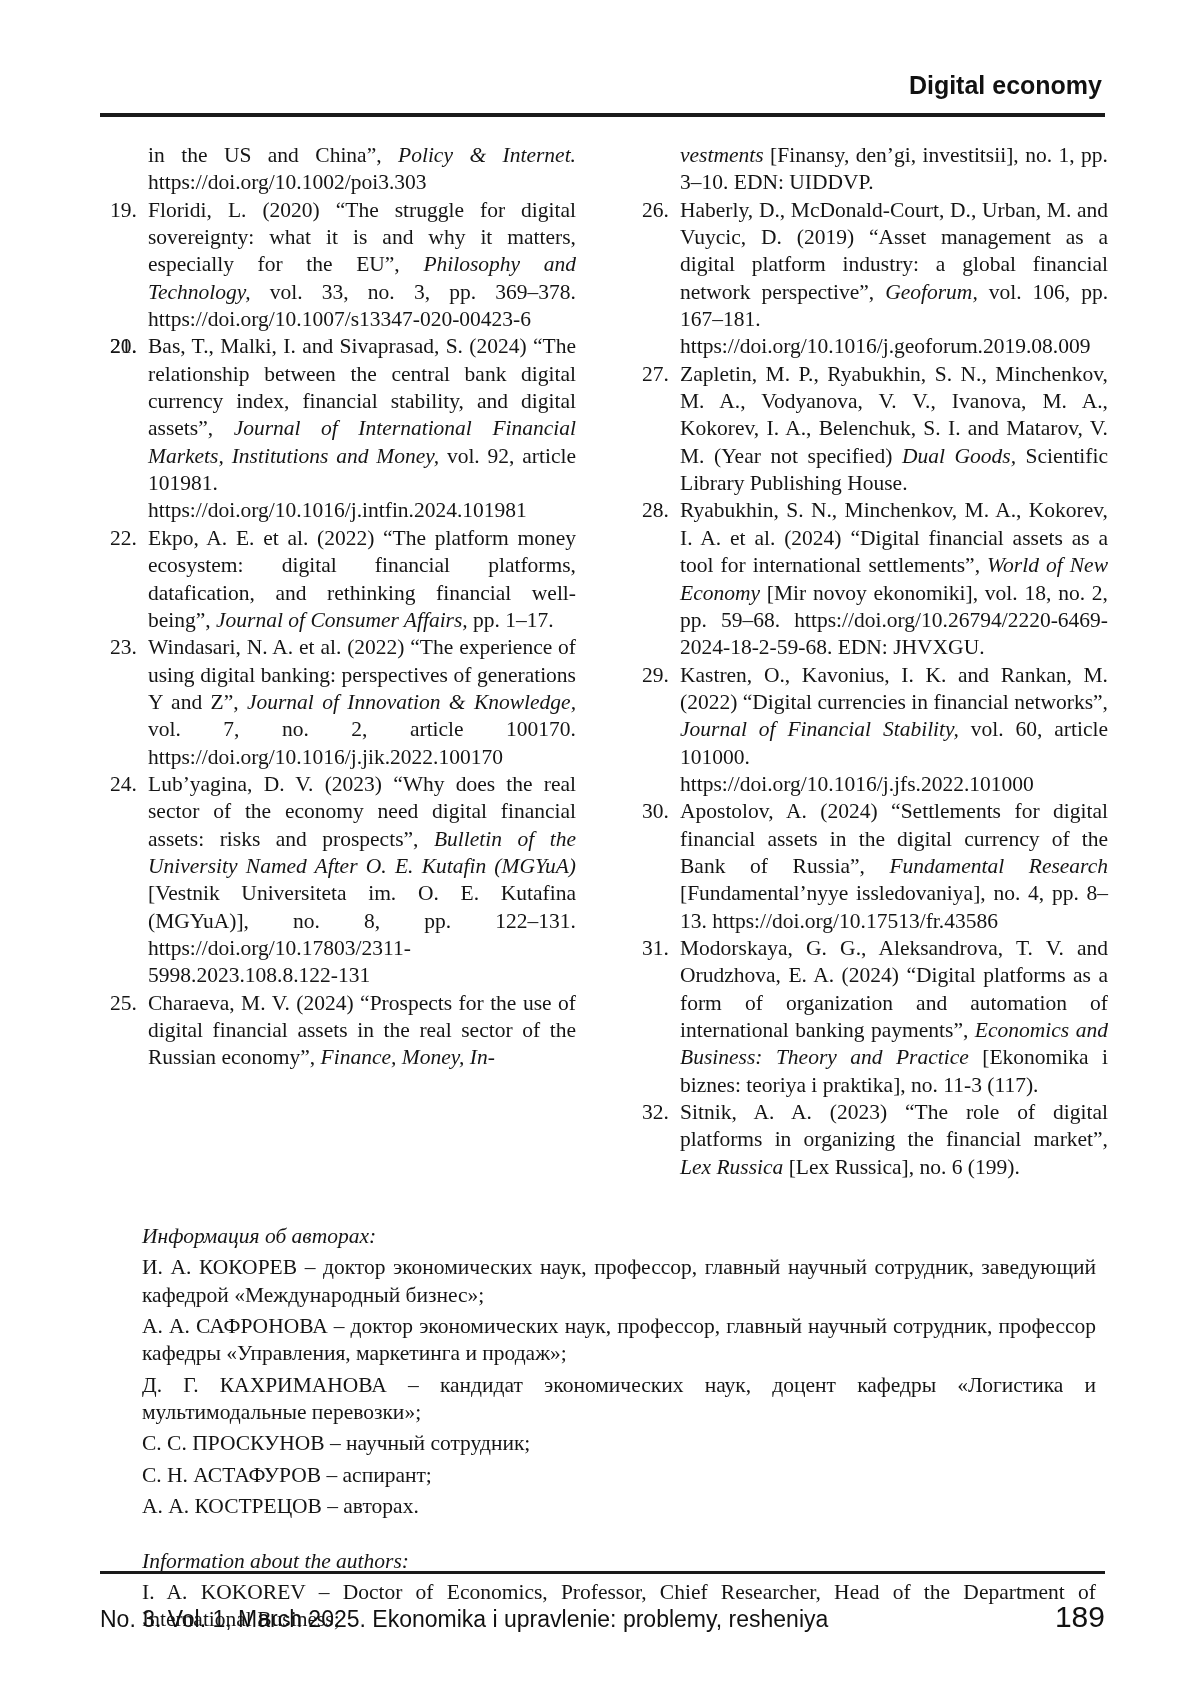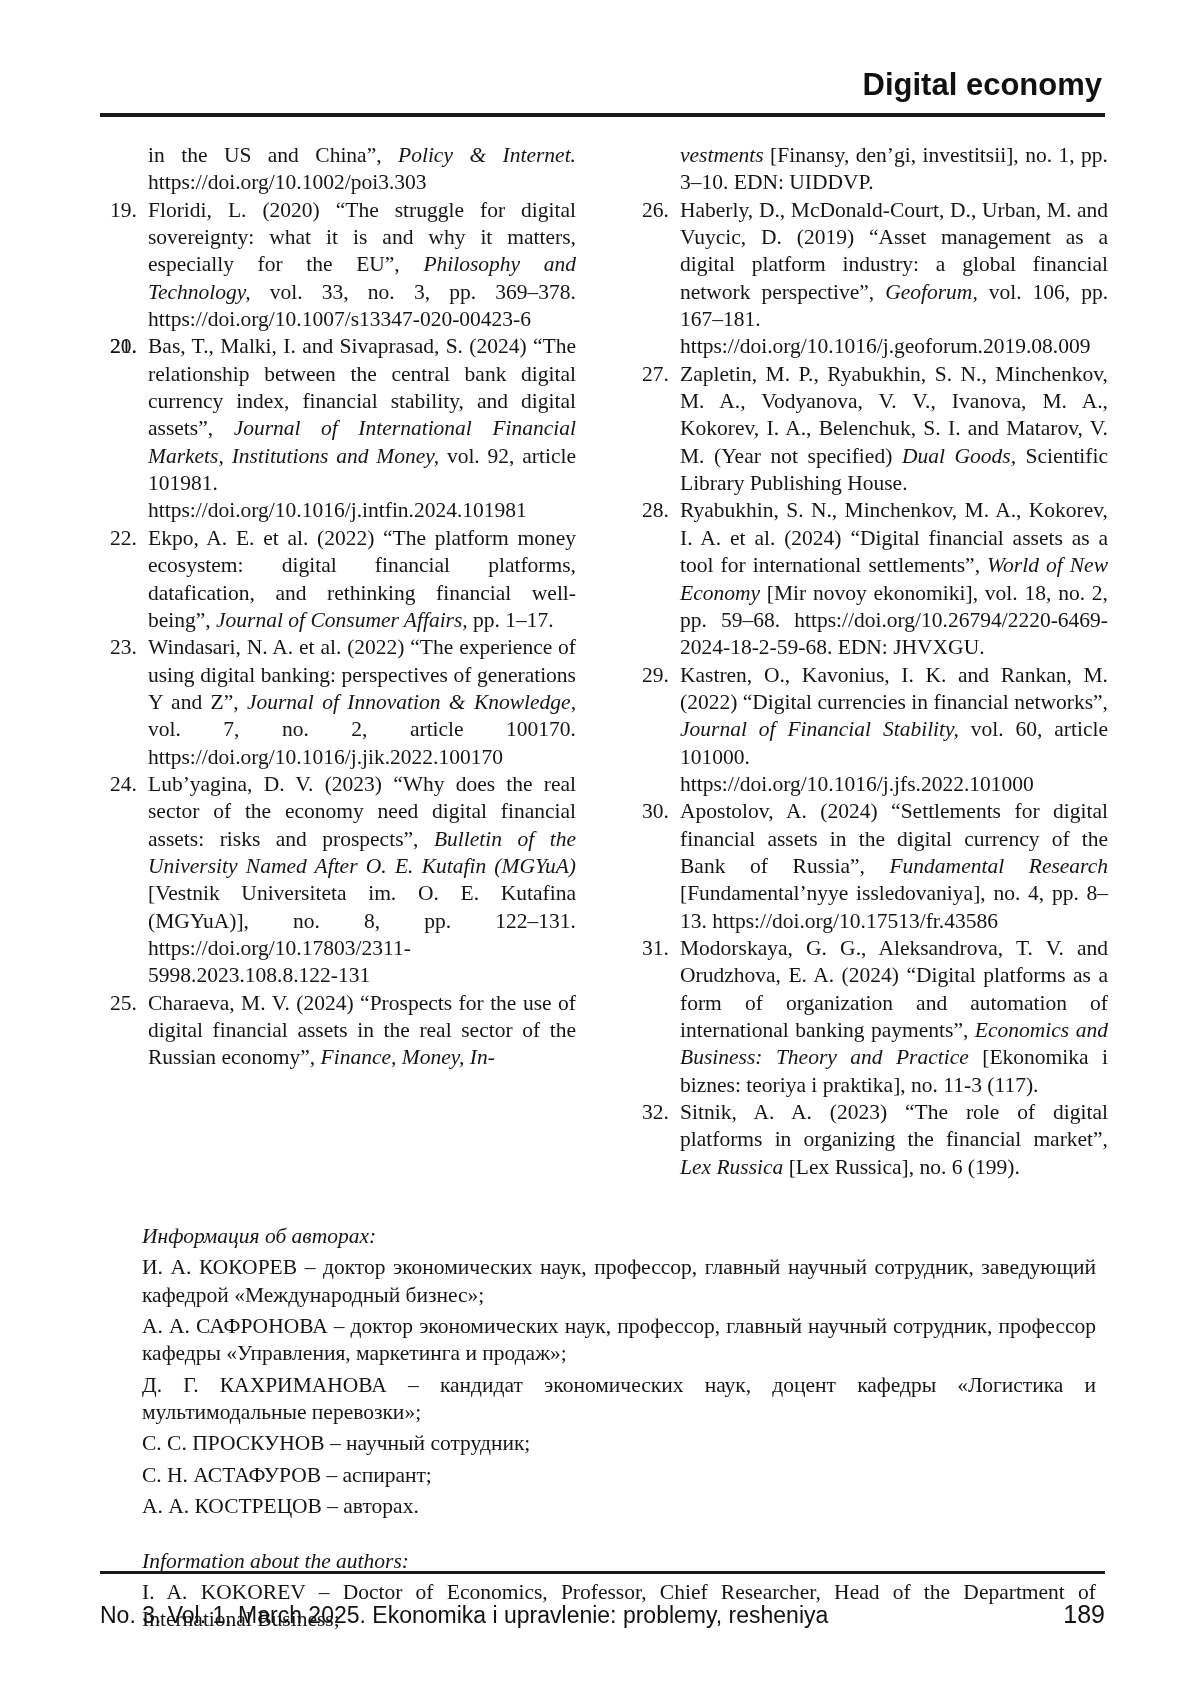--- a/index.html
+++ b/index.html
@@ -15,21 +15,21 @@
     color: #151515;
     font-family: "Liberation Serif", serif;
   }
 
   
   .page-header {
     padding: 70px 98px 0 100px;
     text-align: right;
     font-family: "Liberation Sans", sans-serif;
     font-weight: bold;
-    font-size: 31px;
+    font-size: 25px;
     line-height: 30px;
     color: #111;
   }
   .header-rule {
     height: 4px;
     background: #1a1a1a;
     margin: 13px 95px 0 100px;
   }
 
   
@@ -80,21 +80,21 @@
     background: #1a1a1a;
   }
   .footer-line {
     display: flex;
     justify-content: space-between;
     align-items: baseline;
     padding-top: 26px;
     font-family: "Liberation Sans", sans-serif;
   }
   .footer-issue { font-size: 23px; color: #111; }
-  .footer-page  { font-size: 25px; color: #111; }
+  .footer-page  { font-size: 30px; color: #111; }
 </style>
 </head>
 <body>
 
 <div class="page-header">
   <span>Digital economy</span>
 </div>
 <div class="header-rule"></div>
 
 <div class="ref-columns">

